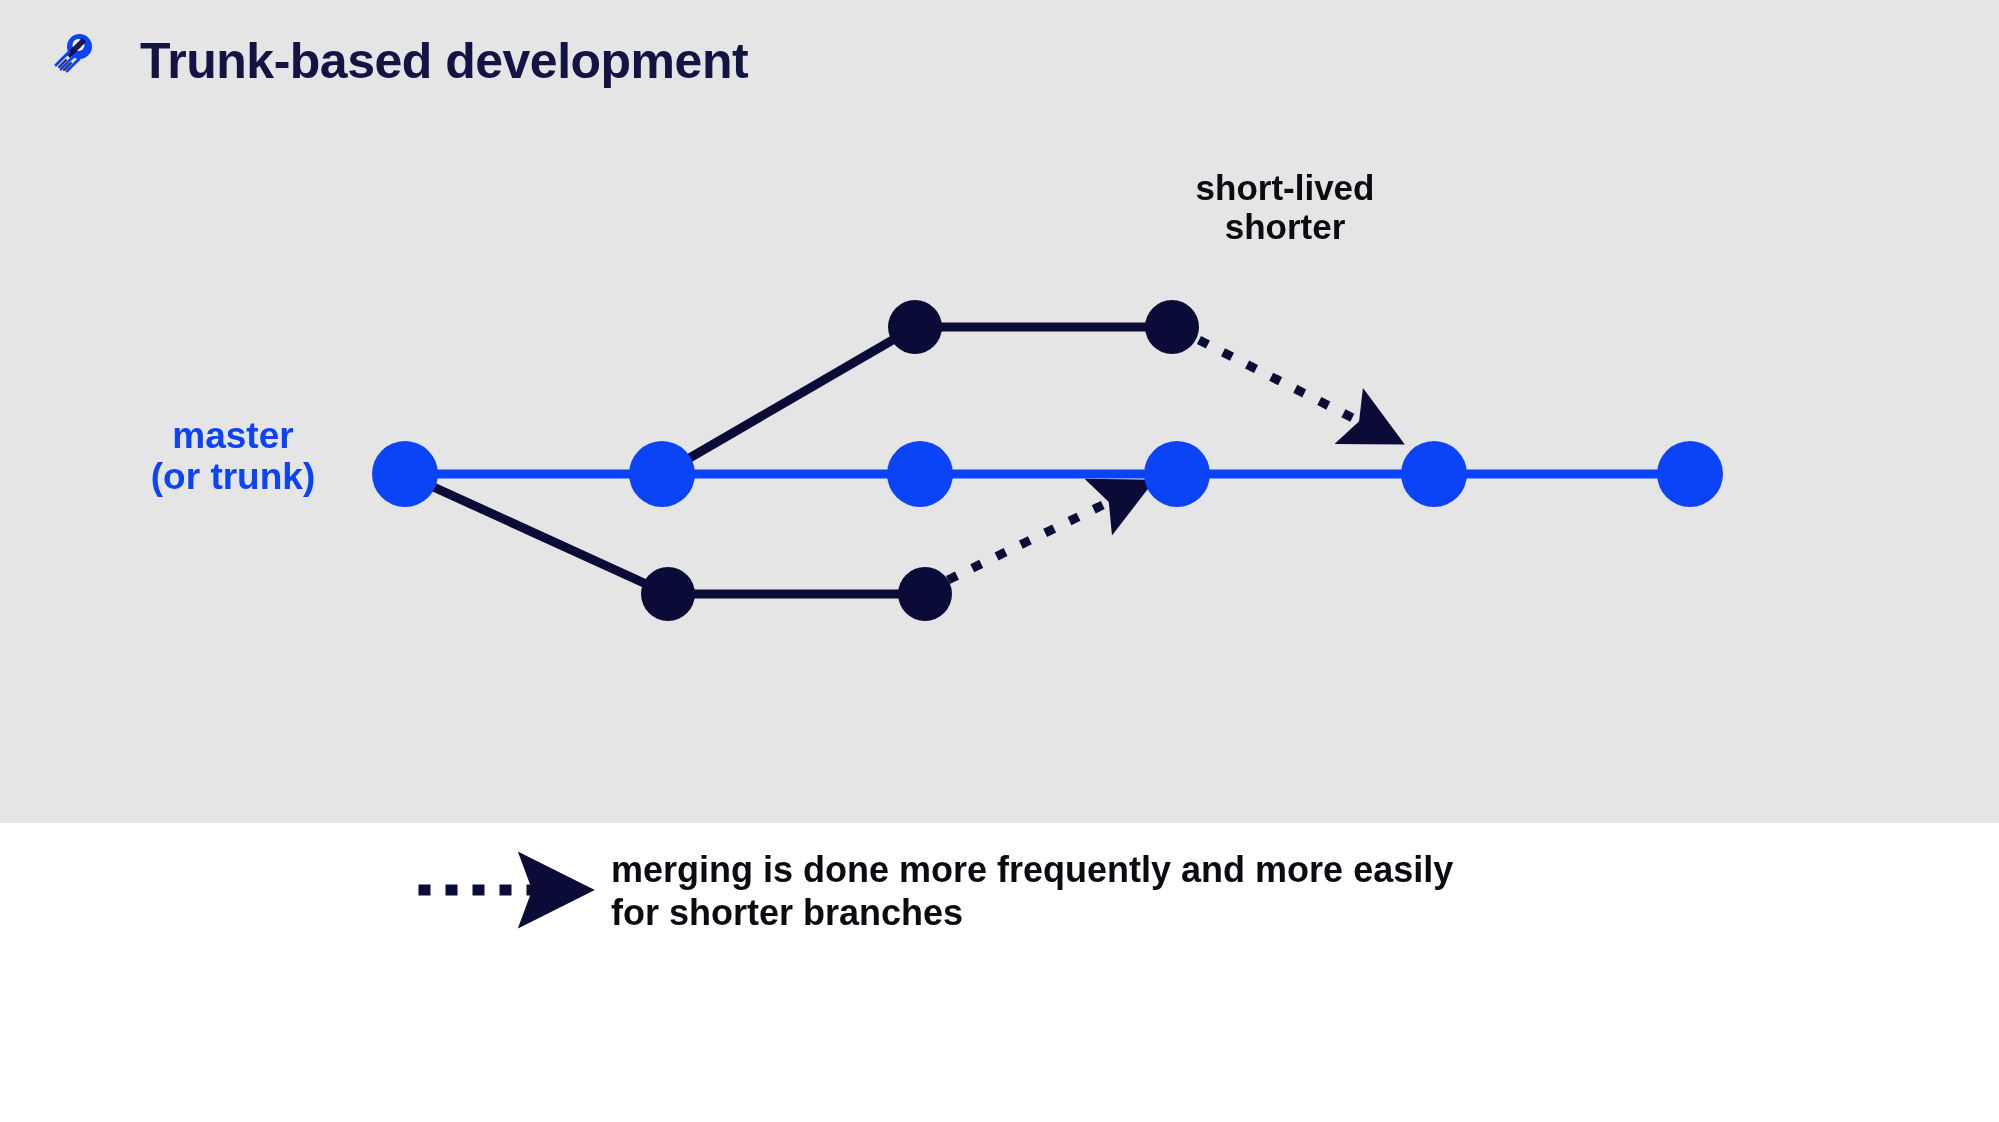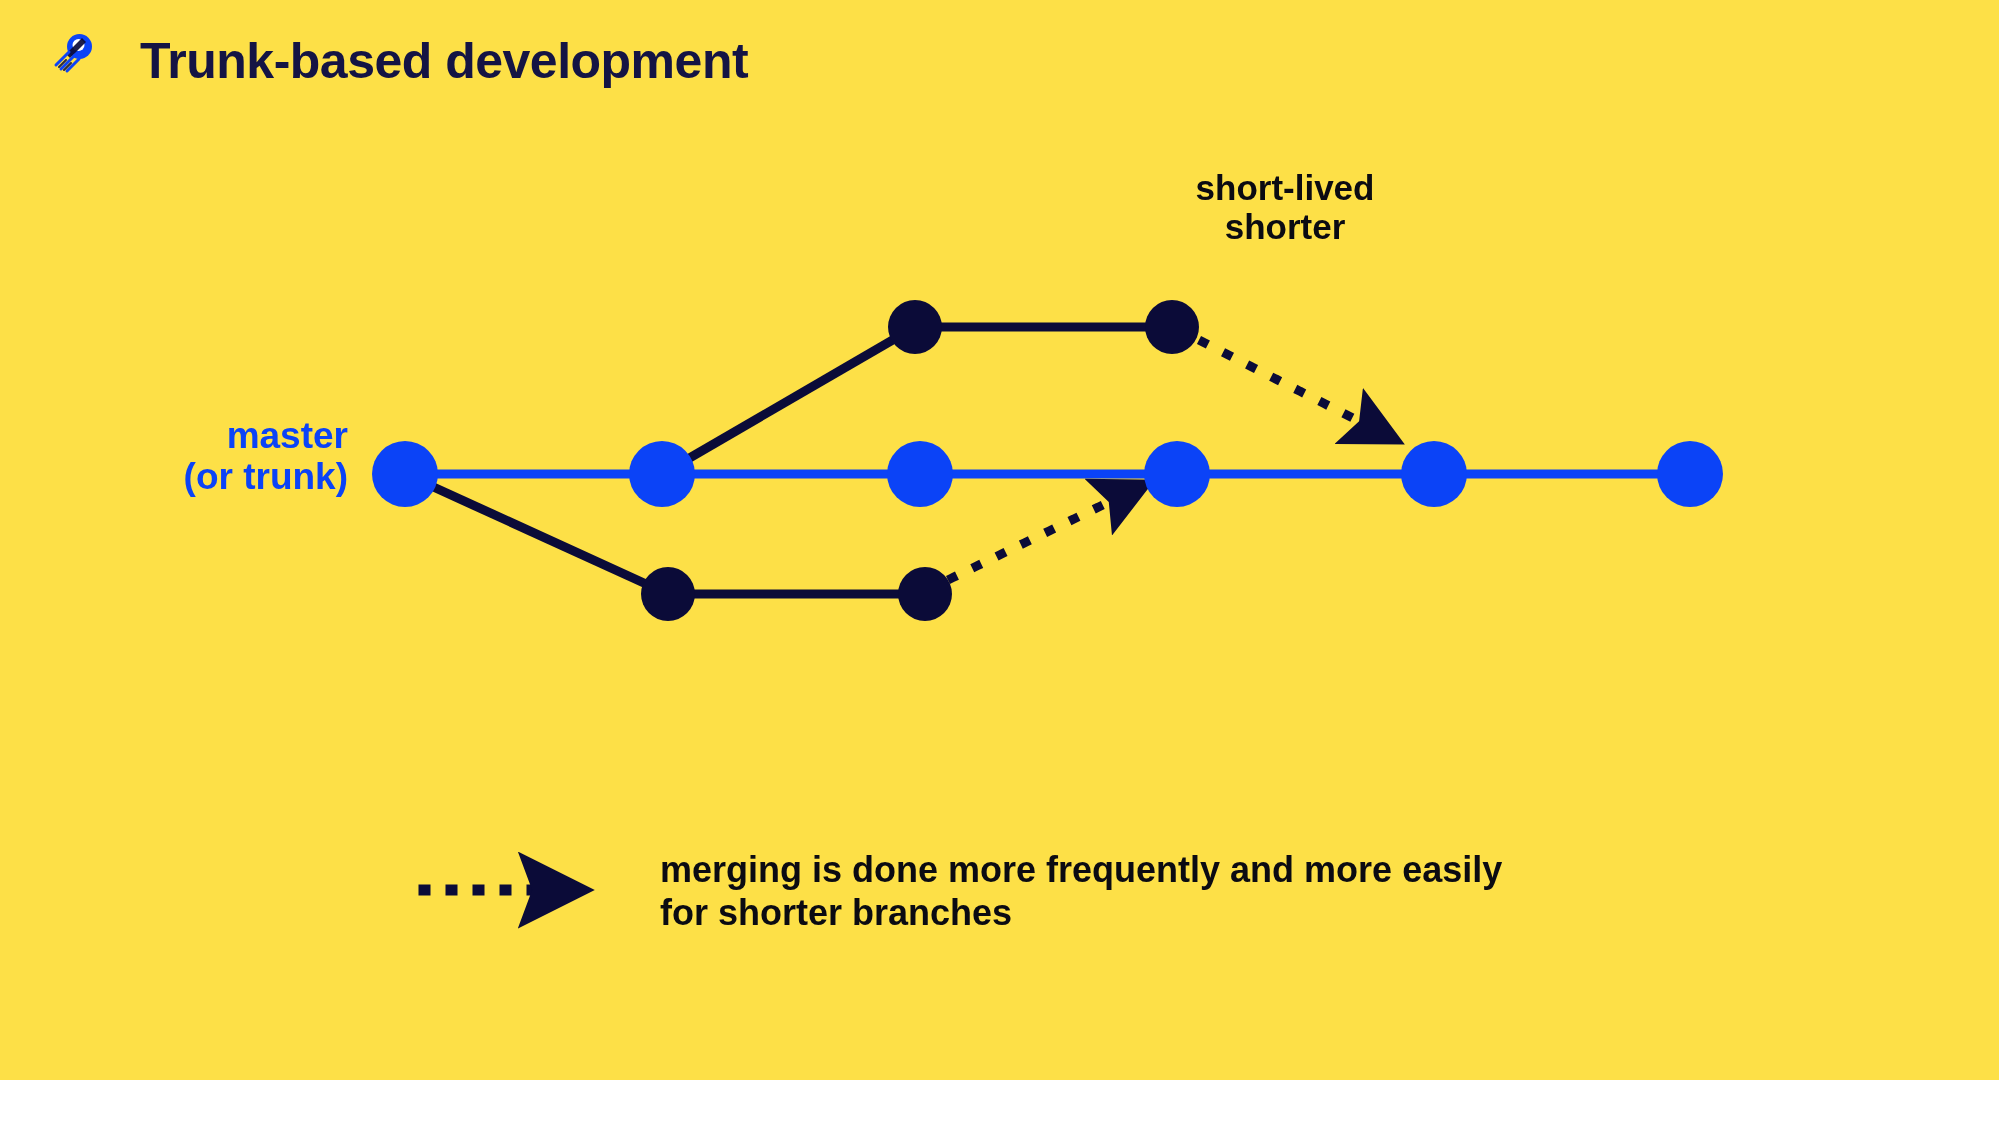--- a/index.html
+++ b/index.html
@@ -11,22 +11,22 @@
   body {
     font-family: "Liberation Sans", sans-serif;
     width: 1999px;
     height: 1122px;
     overflow: hidden;
     position: relative;
   }
   #slide {
     position: relative;
     width: 1999px;
-    height: 1080px;
-    background: #fde047;
+    height: 823px;
+    background: #e5e5e5;
   }
 
   
   .header {
     position: absolute;
     left: 0;
     top: 0;
     width: 100%;
     height: 120px;
   }
@@ -65,35 +65,35 @@
   .label {
     position: absolute;
     font-weight: bold;
     line-height: 1.12;
     white-space: pre-line;
   }
   .label-master {
     left: 118px;
     top: 415px;
     width: 230px;
-    text-align: right;
+    text-align: center;
     font-size: 37px;
     color: #0B43F7;
   }
   .label-shortlived {
     left: 1120px;
     top: 168px;
     width: 330px;
     text-align: center;
     font-size: 35px;
     color: #0b0b12;
   }
   .legend-text {
     position: absolute;
-    left: 660px;
+    left: 611px;
     top: 848px;
     width: 1120px;
     font-size: 36px;
     font-weight: bold;
     color: #0b0b12;
     line-height: 1.20;
     white-space: pre-line;
   }
 </style>
 </head>

